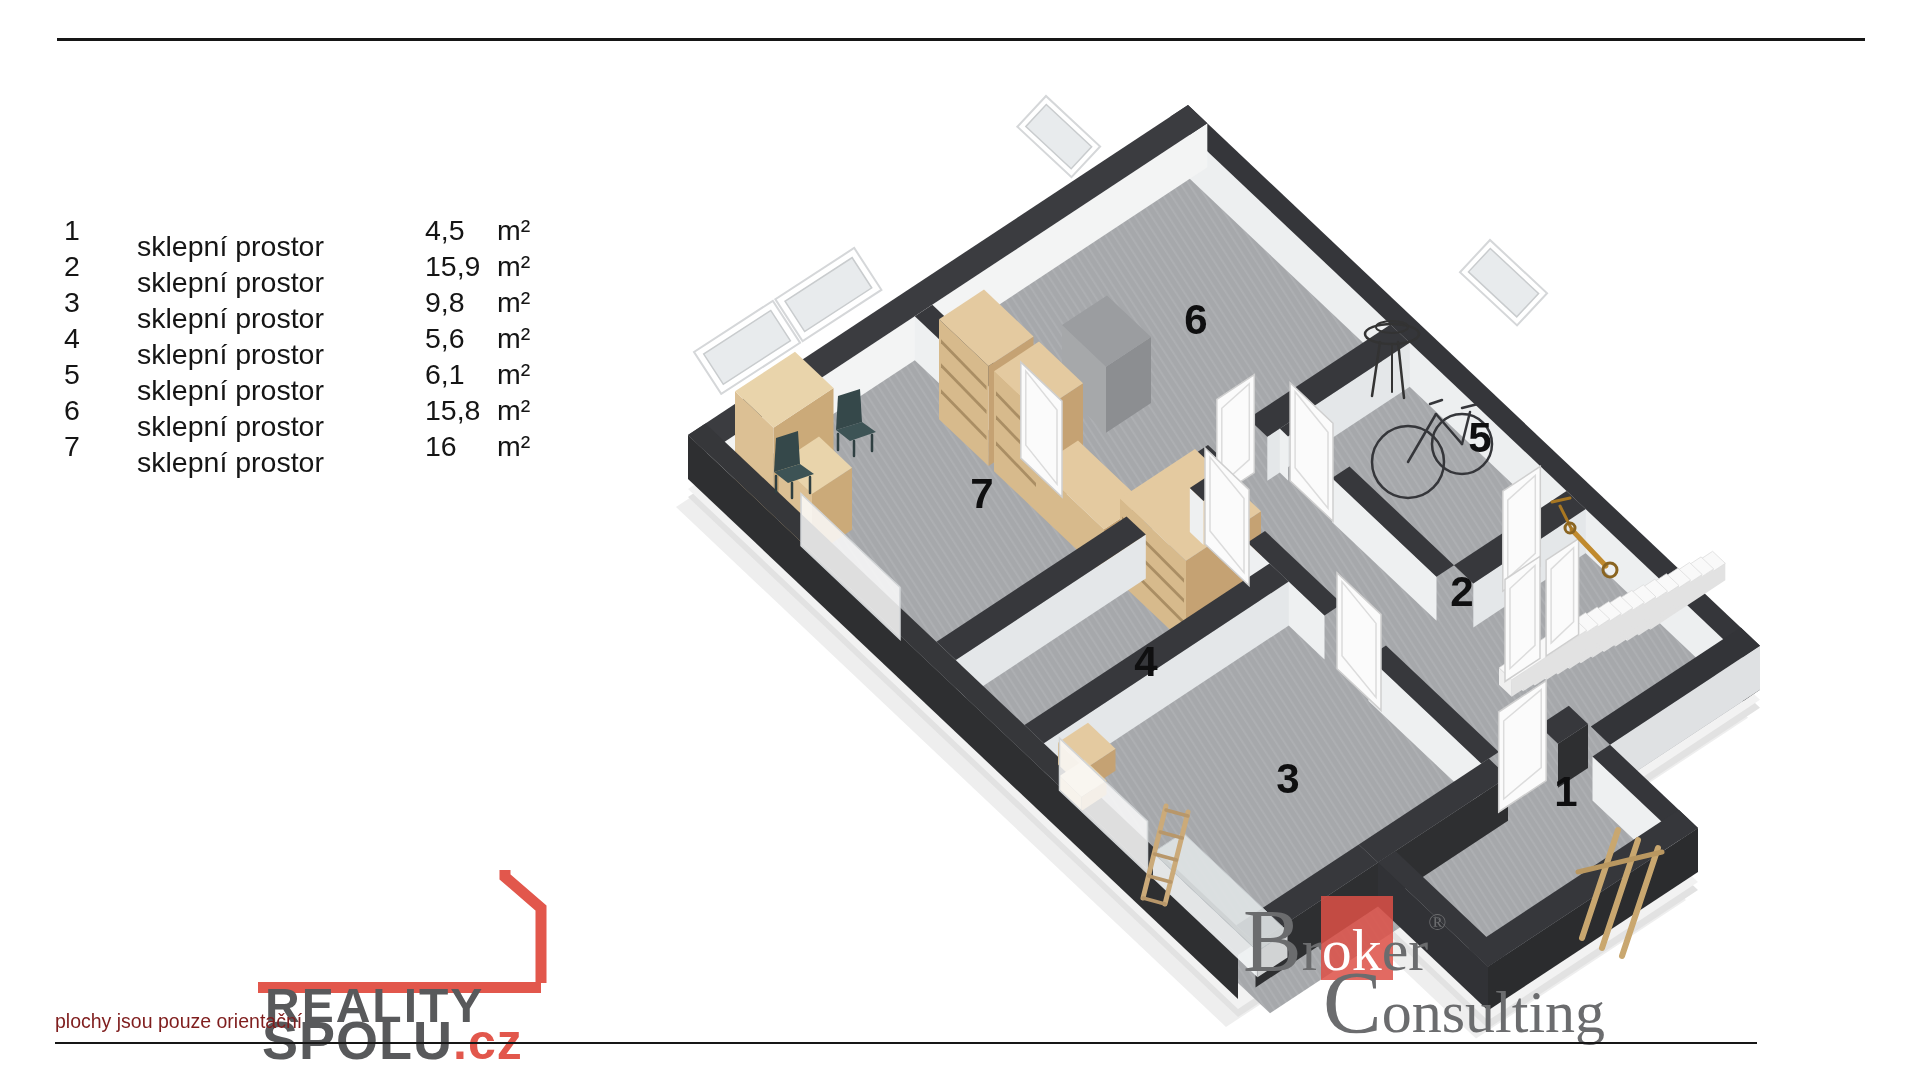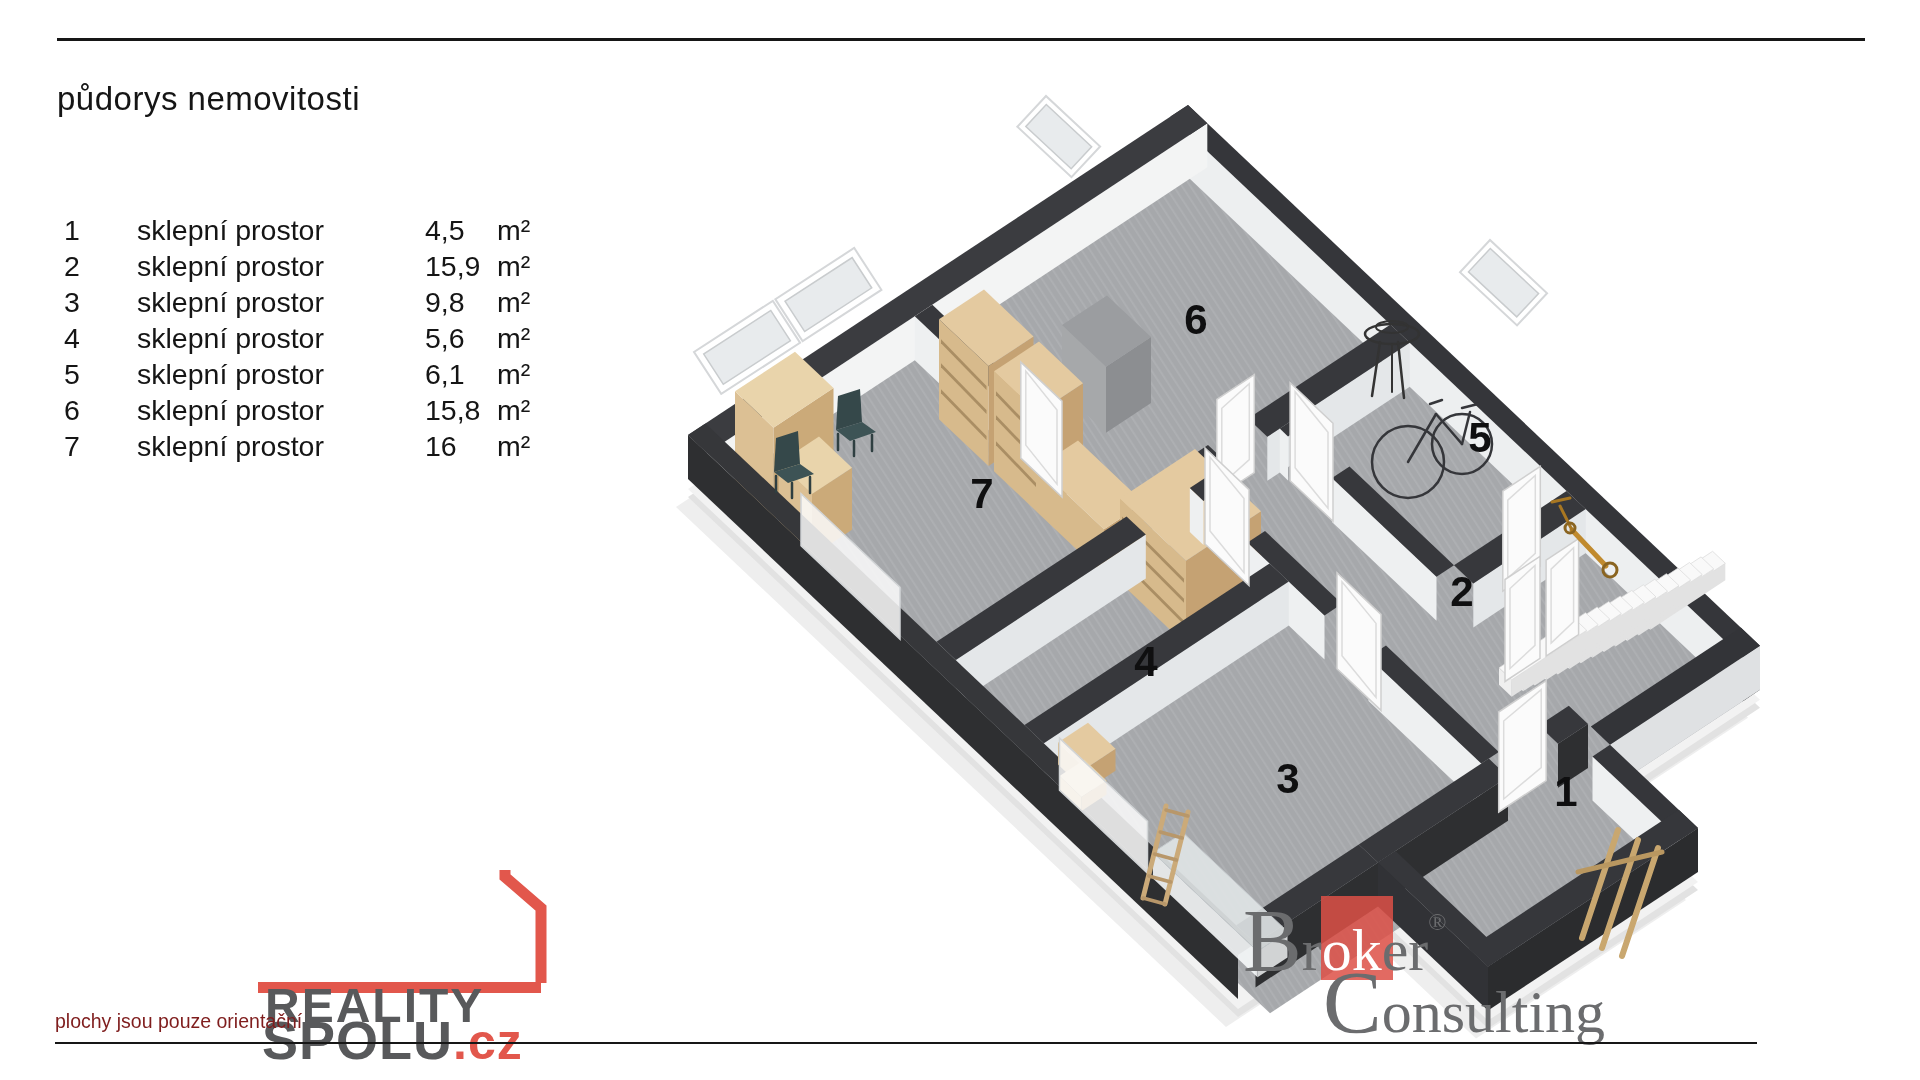--- a/index.html
+++ b/index.html
@@ -5,21 +5,21 @@
   html,body{margin:0;padding:0;background:#ffffff;}
   .page{position:relative;width:1920px;height:1080px;background:#ffffff;overflow:hidden;
         font-family:"Liberation Sans",sans-serif;color:#111;}
   .rule{position:absolute;background:#161616;z-index:6;}
   .top-rule{left:57px;top:38px;width:1808px;height:3px;}
   .bottom-rule{left:55px;top:1042px;width:1702px;height:2px;}
   .page-title{position:absolute;left:57px;top:80px;font-size:33px;letter-spacing:.5px;color:#151515;z-index:6;}
   .legend{position:absolute;left:0;top:0;z-index:6;}
   .legend-row{position:absolute;left:0;height:36px;line-height:36px;font-size:28.5px;color:#151515;white-space:nowrap;}
   .lc-num{position:absolute;left:64px;}
-  .lc-name{position:absolute;left:137px;}
+  .lc-name{position:absolute;left:137px;margin-top:16px;}
   .lc-val{position:absolute;left:425px;}
   .lc-unit{position:absolute;left:497px;}
   svg.plan{position:absolute;left:0;top:0;z-index:1;}
   
   .broker-mark{position:absolute;left:1243px;top:890px;width:460px;height:160px;z-index:2;
                font-family:"Liberation Serif",serif;color:#6b6c6e;}
   .bc-redbox{position:absolute;left:78px;top:6px;width:72px;height:84px;background:#dd5046;opacity:.85;}
   .bc-line{position:absolute;white-space:nowrap;font-size:60px;}
   .bc-line1{left:0;top:0;}
   .bc-line2{left:40px;top:62px;margin-left:40px;}
@@ -34,21 +34,20 @@
   .rs-cz{font-size:50px;color:#e2574c;}
   .disclaimer{position:absolute;left:55px;top:1010px;font-size:19.5px;color:#7f1d1d;z-index:6;}
 </style>
 </head>
 <body>
 
 <div class="page">
 
   <div class="rule top-rule"></div>
 
-  <div class="page-title">půdorys nemovitosti</div>
 
   <div class="legend" id="legend">
       <div class="legend-row" style="top: 212px;">
         <span class="lc-num">1</span>
         <span class="lc-name">sklepní prostor</span>
         <span class="lc-val">4,5</span>
         <span class="lc-unit">m²</span>
       </div>
       <div class="legend-row" style="top: 248px;">
         <span class="lc-num">2</span>

